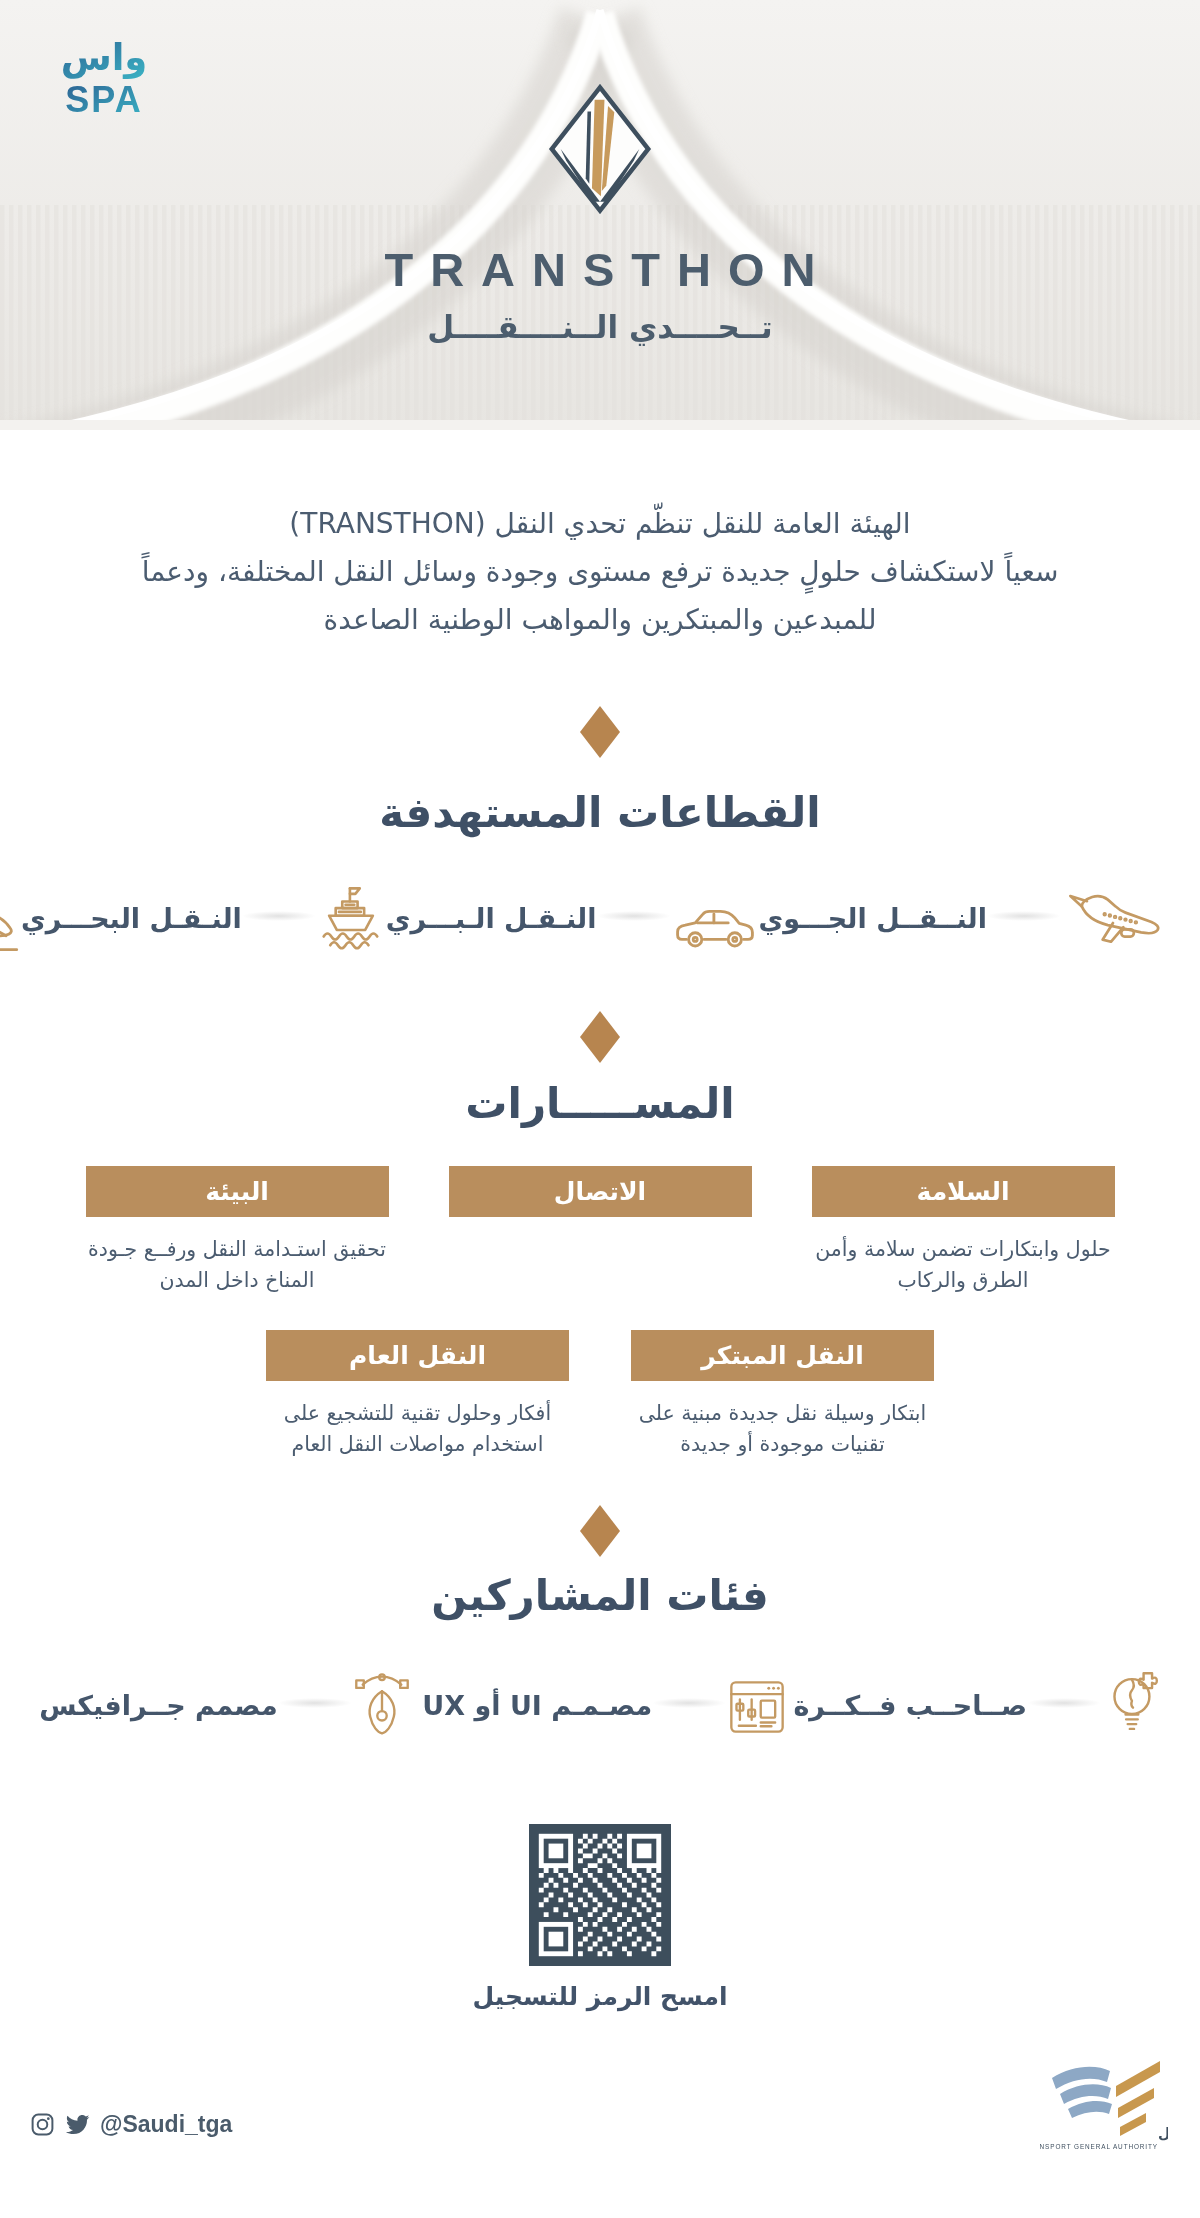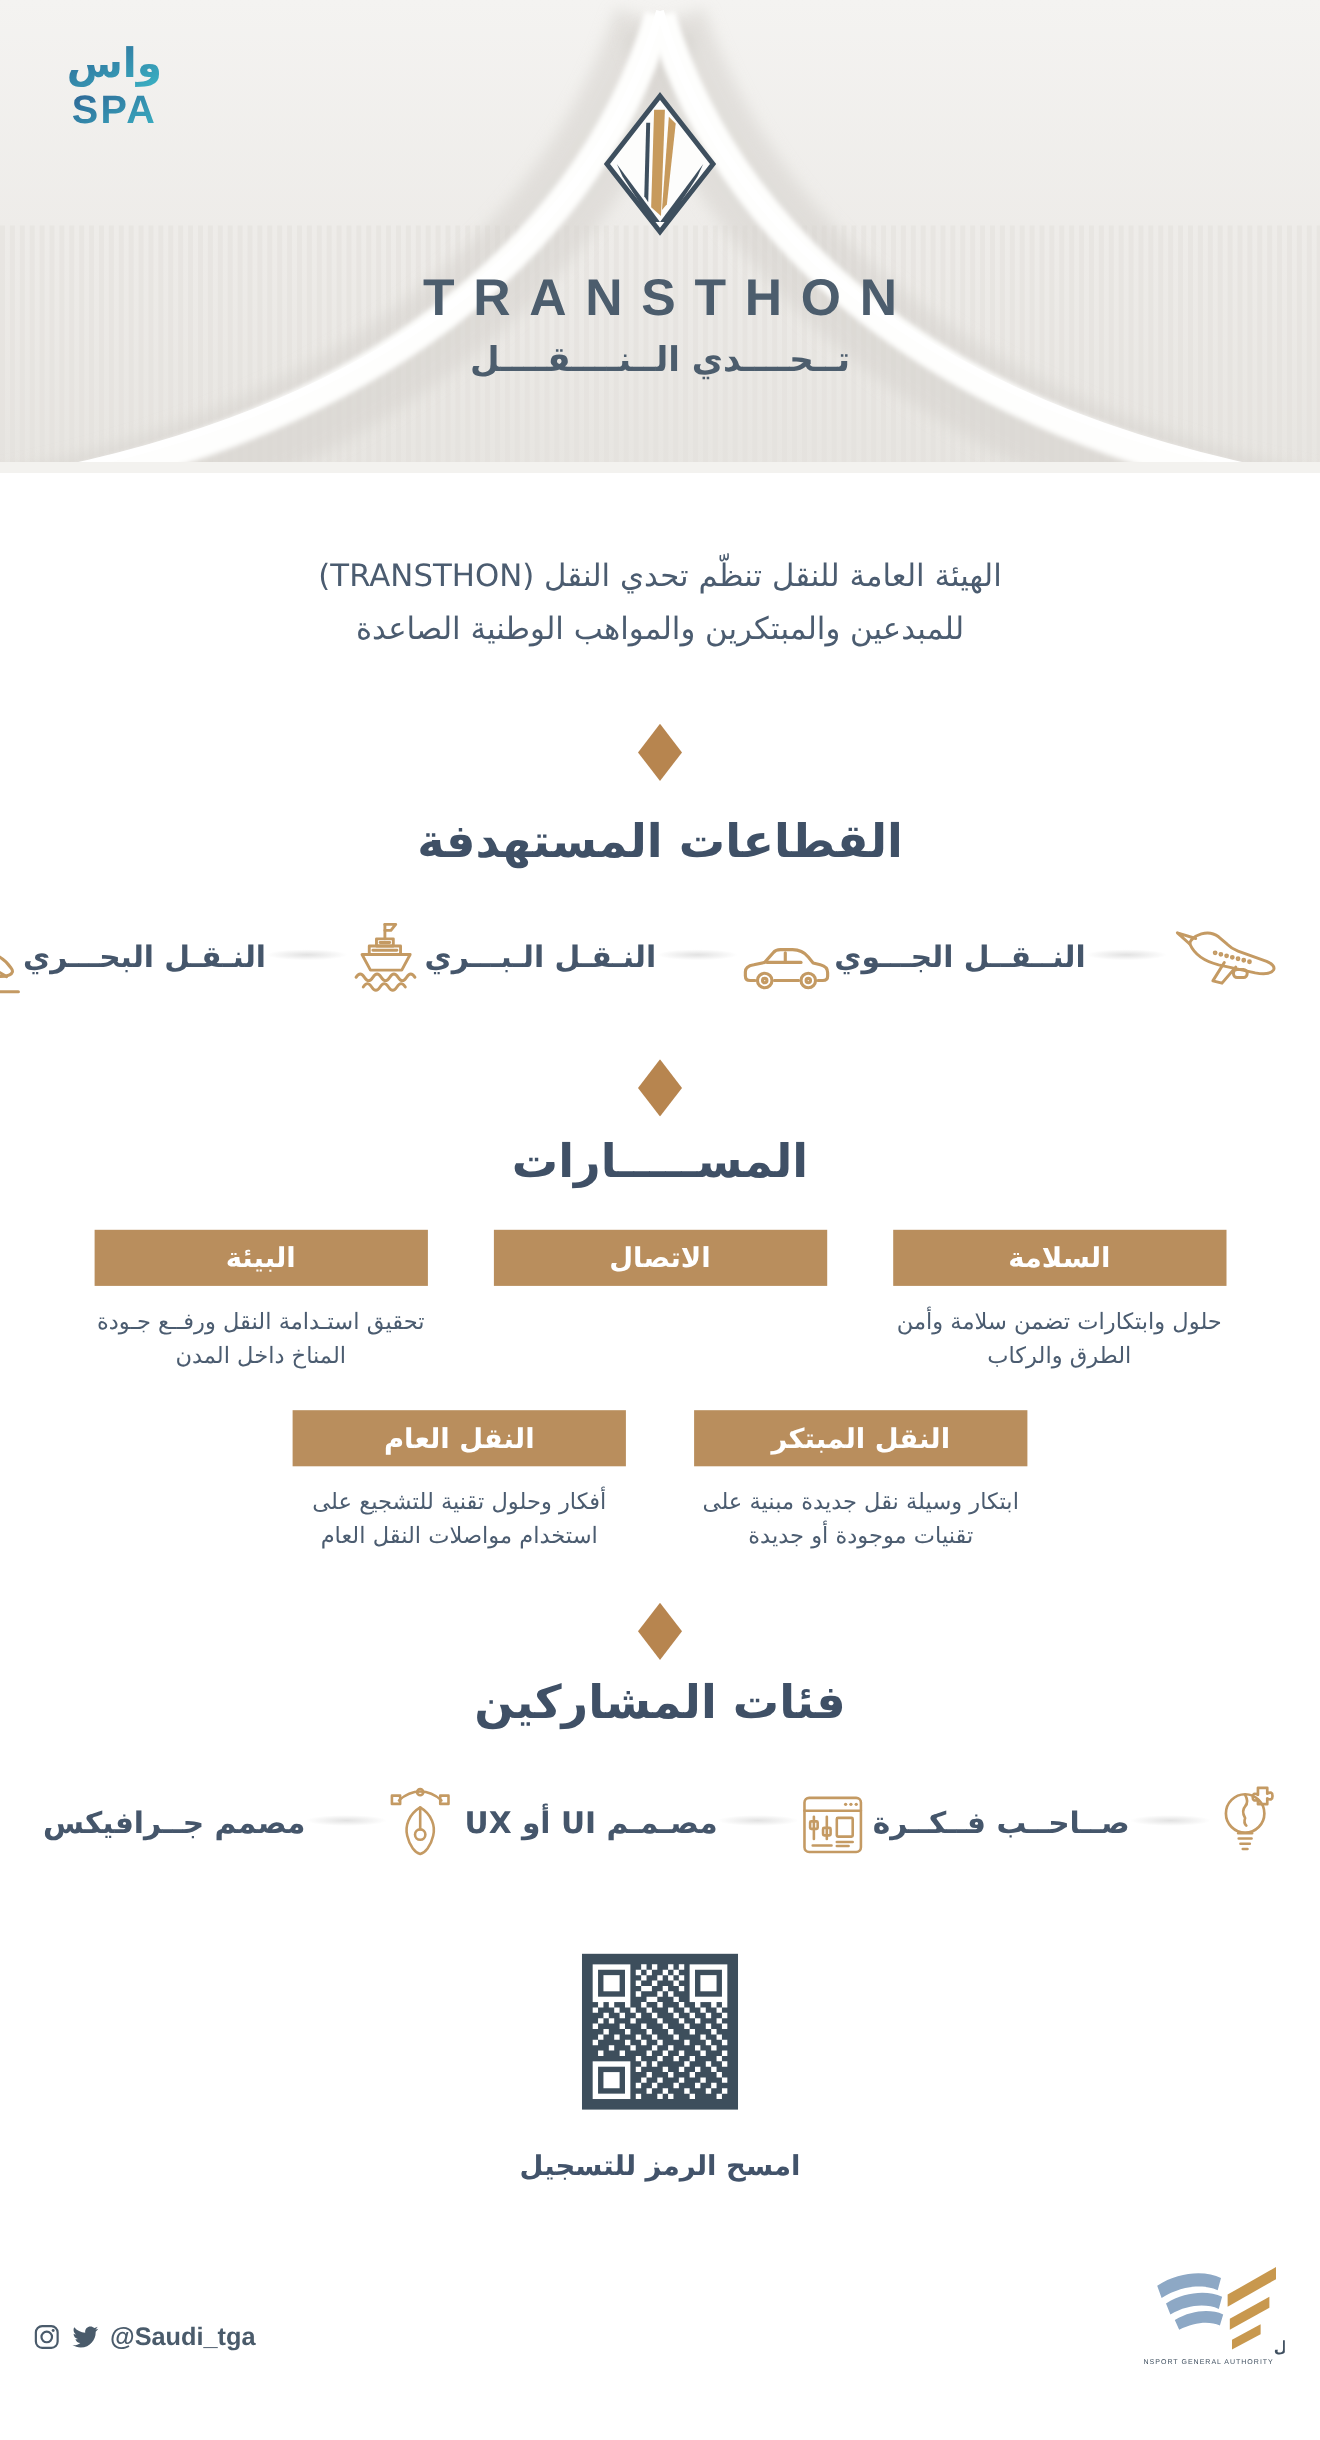--- a/index.html
+++ b/index.html
@@ -36,21 +36,21 @@
   
   .track-row{display:flex;direction:rtl;justify-content:center;margin-top:38px;}
   .track-row.r1{gap:60px;}
   .track-row.r2{margin-top:34px;gap:62px;}
   .track{width:303px;display:flex;flex-direction:column;align-items:center;}
   .track-btn{width:303px;height:51px;background:#b98e5d;display:flex;align-items:center;justify-content:center;}
   .track-btn span{color:#ffffff;font-size:25px;font-weight:700;}
   .track-desc{margin-top:17px;width:310px;text-align:center;font-size:20.5px;line-height:1.5;color:#4b5c70;font-weight:500;}
 
   
-  .qr-block{margin-top:84px;display:flex;flex-direction:column;align-items:center;gap:20px;}
+  .qr-block{margin-top:84px;display:flex;flex-direction:column;align-items:center;}
   .qr-caption{margin-top:16px;font-size:25px;font-weight:700;color:#42536a;direction:rtl;}
 
   
   .social{position:absolute;left:30px;bottom:40px;display:flex;align-items:center;gap:9px;direction:ltr;z-index:4;}
   .social .handle{font-size:23px;font-weight:600;color:#4a5b6b;font-family:"Liberation Sans","DejaVu Sans",sans-serif;}
   .tga-logo{position:absolute;right:32px;bottom:24px;z-index:4;}
 </style>
 </head>
 <body>
 
@@ -106,20 +106,21 @@
         <polygon points="69,27 76,34 67,116 62,122" fill="#c79a5c"></polygon>
         <polygon points="46,33 50,33 48,114 44,108" fill="#3e4f5e"></polygon>
       </svg>
       <div class="brand-title">TRANSTHON</div>
       <div class="brand-sub">تــحــــدي الــنــــقــــل</div>
     </div>
   </div>
 
   <div class="intro">
     <div>الهيئة العامة للنقل تنظّم تحدي النقل (TRANSTHON)</div>
+    <div>سعياً لاستكشاف حلولٍ جديدة ترفع مستوى وجودة وسائل النقل المختلفة، ودعماً</div>
     <div>للمبدعين والمبتكرين والمواهب الوطنية الصاعدة</div>
   </div>
 
   <div class="sep sep1">
     <svg width="40" height="52" viewBox="0 0 40 52">
         <polygon points="20,0 40,26 20,52 0,26" fill="#b7854f"></polygon>
       </svg>
   </div>
   <div class="sec-title t1">القطاعات المستهدفة</div>
 

